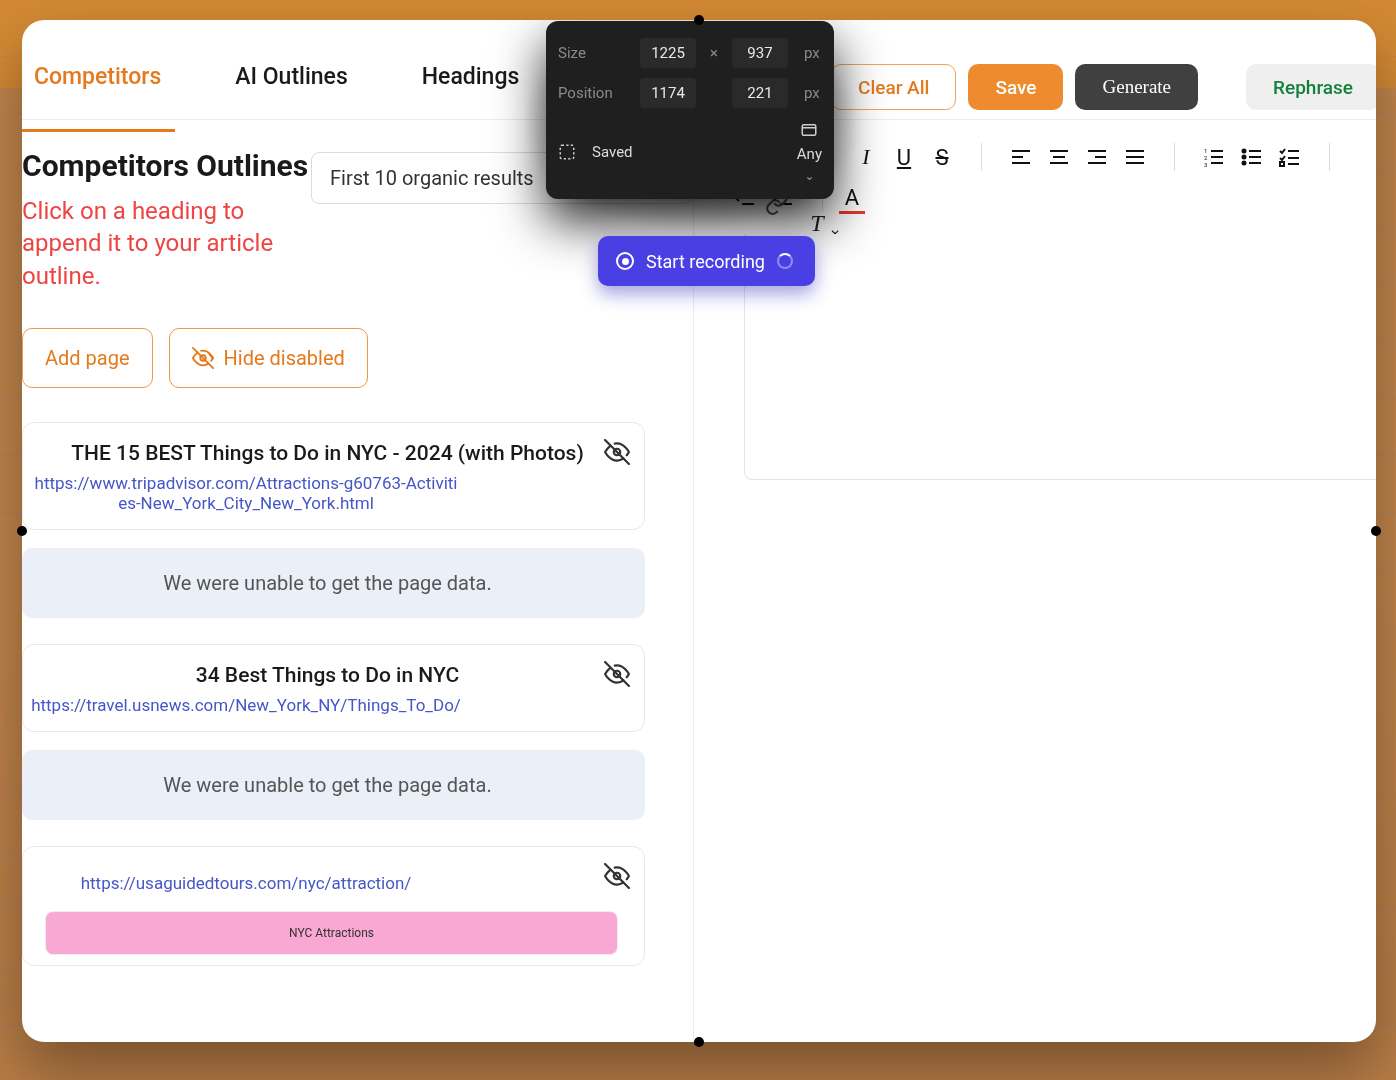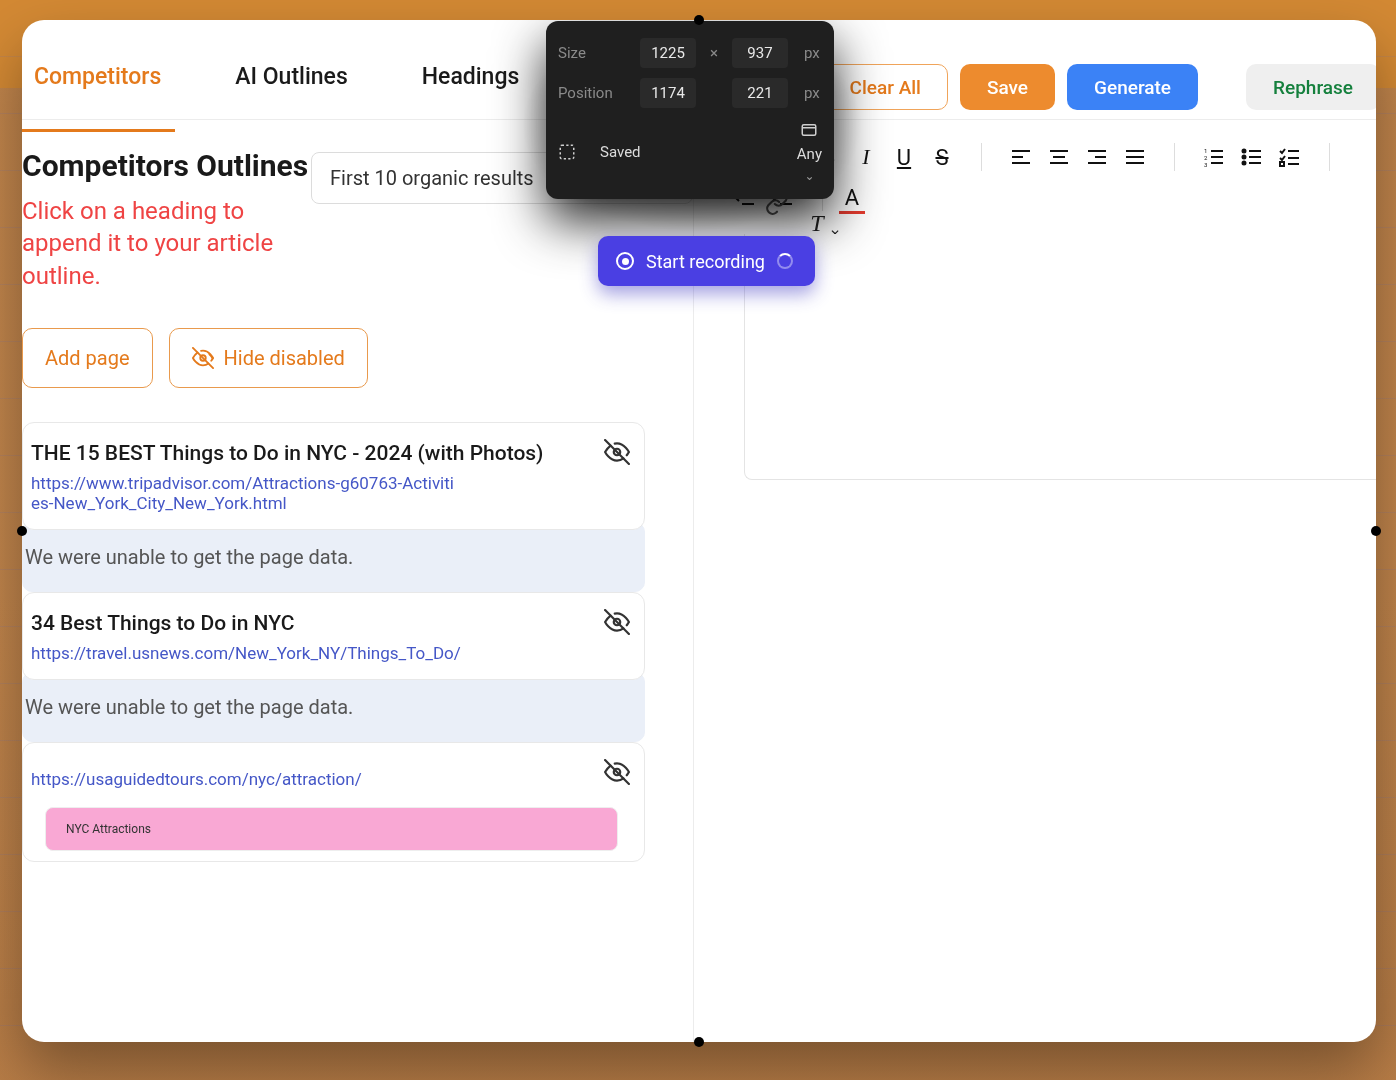--- a/index.html
+++ b/index.html
@@ -67,21 +67,21 @@
 
   
   .top-actions { position:absolute; right:-4px; top:44px; display:flex; gap:12px; align-items:center; }
   .btn {
     height:46px; padding:0 26px; border-radius:10px; font-size:19px; font-weight:500;
     display:inline-flex; align-items:center; justify-content:center; cursor:pointer;
     border:1px solid transparent;
   }
   .btn.ghost { background:#fff; border:1px solid #f0a45a; color:#e47a1c; }
   .btn.orange { background:#ed8b2e; color:#fff; }
-  .btn.orange2 { background:#3b82f6; color:#fff; }
+  .btn.orange2 { background:#404040; color:#fff;font-family:Liberation Serif, serif; }
   .btn.disabled { background:#efefef; color:#15803d;margin-left:36px; }
 
   
   .content { position:absolute; left:0; right:0; top:100px; bottom:0; display:flex; }
 
   .left-pane { width:672px; border-right:1px solid #ececec; position:relative; }
   .right-pane { flex:1; position:relative; }
 
   
   .pane-header { padding:28px 0 0 0; }
@@ -100,21 +100,21 @@
   
   .left-actions { display:flex; gap:16px; margin-top:36px; margin-left:0; }
   .pill {
     height:60px; border:1.5px solid #e99a4d; border-radius:10px;
     display:inline-flex; align-items:center; gap:10px;
     padding:0 22px; font-size:20px; color:#e47a1c; background:#fff; cursor:pointer;
   }
   .pill .ic { width:22px; height:22px; }
 
   
-  .cards { margin-top:34px; display:flex; flex-direction:column; padding-right:48px; padding-left:0;}
+  .cards { margin-top:34px; display:flex; flex-direction:column; gap:26px; padding-right:48px; padding-left:0;text-align:center;}
   .card {
     border:1px solid #e8e8e8; border-radius:12px; background:#fff;
     padding:18px 20px 16px 8px; position:relative;
   }
   .card-title { font-size:21px; color:#1a1a1a; font-weight:500; }
   .card-url { font-size:17px; color:#4557c7; margin-top:8px; word-break:break-all; max-width:430px;}
   .card .eye { position:absolute; right:14px; top:16px; color:#444; cursor:pointer;}
   .sub-heading {
     margin:18px 6px 0 14px; border:1px solid #eee; border-radius:8px;
     padding:14px 20px; font-size:12px; color:#333; background:#f9a8d4;
@@ -179,21 +179,21 @@
   .fp-row { display:flex; align-items:center; gap:10px; height:40px;}
   .fp-label { color:#8a8a8a; width:72px; font-size:15px;}
   .fp-val {
     min-width:56px; height:30px; background:#2a2a2a; border-radius:4px;
     display:inline-flex; align-items:center; justify-content:center;
     color:#e8e8e8; font-size:15px;
   }
   .fp-x { color:#8a8a8a; padding:0 4px;}
   .fp-unit { color:#8a8a8a; margin-left:6px;}
   .fp-row2 { display:flex; align-items:center; justify-content:space-between; margin-top:8px;}
-  .fp-chip { display:inline-flex; align-items:center; gap:24px; color:#dcdcdc; font-size:15px;}
+  .fp-chip { display:inline-flex; align-items:center; gap:16px; color:#dcdcdc; font-size:15px;}
   .fp-chip svg{ width:18px; height:18px;}
   .fp-any { display:inline-flex; align-items:center; gap:6px; color:#dcdcdc;flex-direction:column;}
 
   .record-btn {
     position:absolute; left:576px; top:216px; z-index:70;
     height:50px; padding:0 22px 0 18px;
     background:#4a3fe3; color:#fff; border-radius:10px;
     display:inline-flex; align-items:center; gap:12px;
     font-size:18px; box-shadow:0 8px 18px rgba(55,48,190,0.45);
     cursor:pointer;

